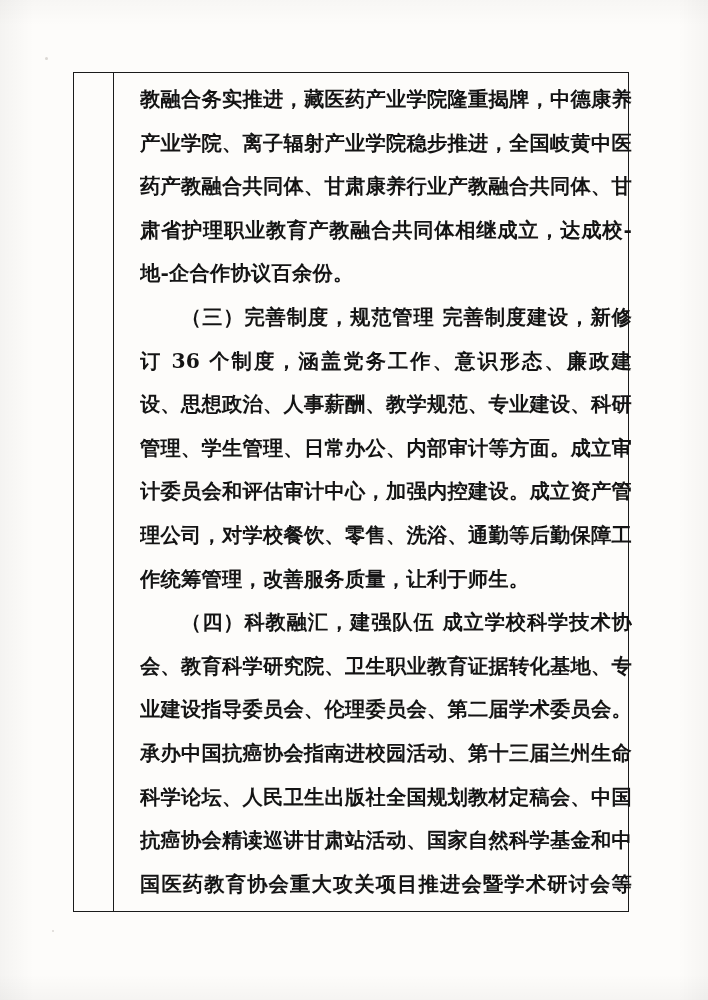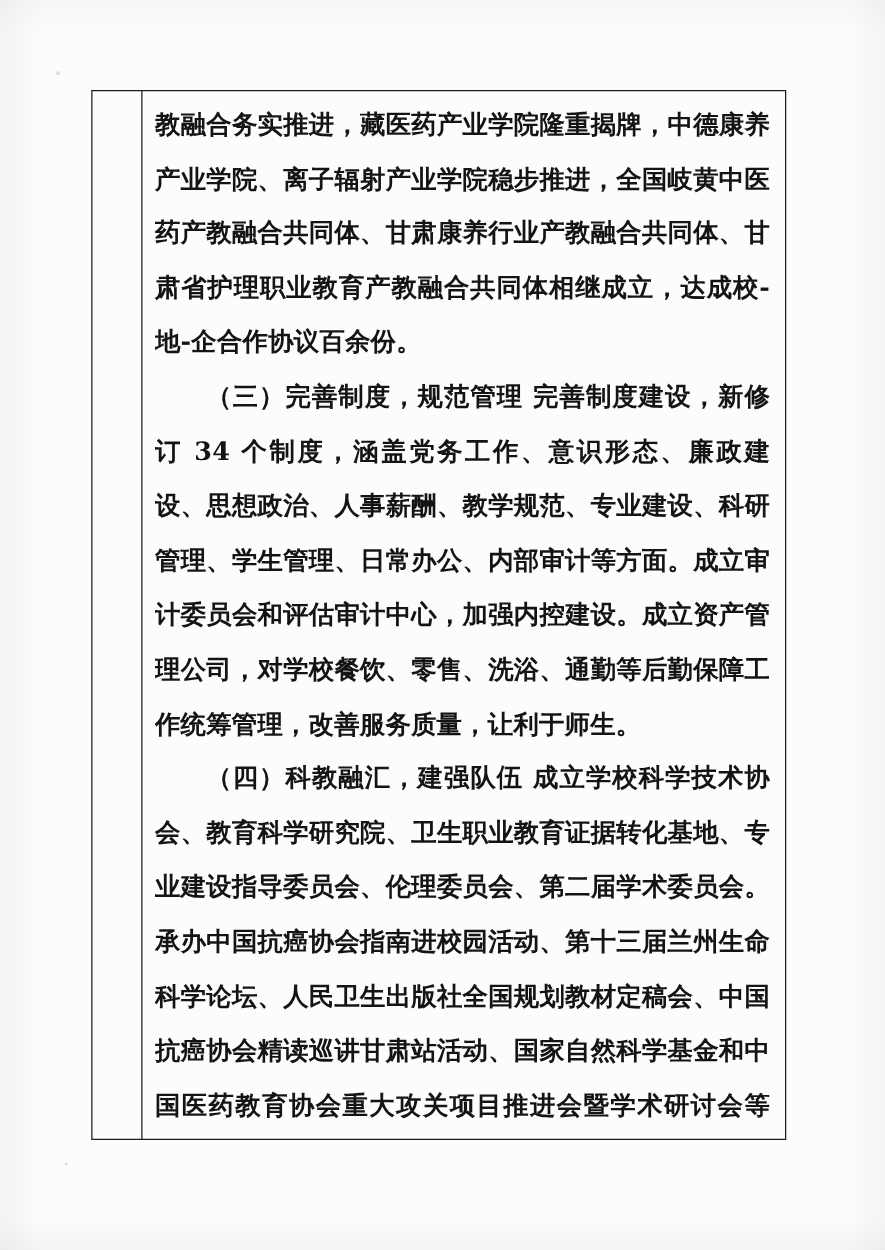--- a/index.html
+++ b/index.html
@@ -54,21 +54,21 @@
     left: 113px;
     top: 72px;
     width: 0;
     height: 840px;
     border-left: 1.3px solid #1b1b1b;
   }
 
   
   #text-body {
     position: absolute;
-    left: 124px;
+    left: 140px;
     top: 78px;
     width: 492px;
     height: 828px;
     overflow: hidden;
   }
 
   .para {
     margin: 0;
     color: #141414;
     font-size: 20.3px;
@@ -100,17 +100,17 @@
 <div id="page">
 
   <div class="speck" style="left:45px; top:57px; width:3px; height:3px;"></div>
   <div class="speck" style="left:52px; top:930px; width:2px; height:2px;"></div>
 
   <div id="doc-frame"></div>
   <div id="frame-col-divider"></div>
 
   <div id="text-body">
     <p class="para">教融合务实推进，藏医药产业学院隆重揭牌，中德康养产业学院、离子辐射产业学院稳步推进，全国岐黄中医药产教融合共同体、甘肃康养行业产教融合共同体、甘肃省护理职业教育产教融合共同体相继成立，达成校-地-企合作协议百余份。</p>
-    <p class="para indent">（三）完善制度，规范管理 完善制度建设，新修订 34 个制度，涵盖党务工作、意识形态、廉政建设、思想政治、人事薪酬、教学规范、专业建设、科研管理、学生管理、日常办公、内部审计等方面。成立审计委员会和评估审计中心，加强内控建设。成立资产管理公司，对学校餐饮、零售、洗浴、通勤等后勤保障工作统筹管理，改善服务质量，让利于师生。</p>
+    <p class="para indent">（三）完善制度，规范管理 完善制度建设，新修订 36 个制度，涵盖党务工作、意识形态、廉政建设、思想政治、人事薪酬、教学规范、专业建设、科研管理、学生管理、日常办公、内部审计等方面。成立审计委员会和评估审计中心，加强内控建设。成立资产管理公司，对学校餐饮、零售、洗浴、通勤等后勤保障工作统筹管理，改善服务质量，让利于师生。</p>
     <p class="para indent">（四）科教融汇，建强队伍 成立学校科学技术协会、教育科学研究院、卫生职业教育证据转化基地、专业建设指导委员会、伦理委员会、第二届学术委员会。承办中国抗癌协会指南进校园活动、第十三届兰州生命科学论坛、人民卫生出版社全国规划教材定稿会、中国抗癌协会精读巡讲甘肃站活动、国家自然科学基金和中国医药教育协会重大攻关项目推进会暨学术研讨会等 20 余场学术活动。举办十四场“院士进校园、博导入课堂”科技讲坛活动，11 人次院士及</p>
   </div>
 
 </div>
 
 </body></html>

